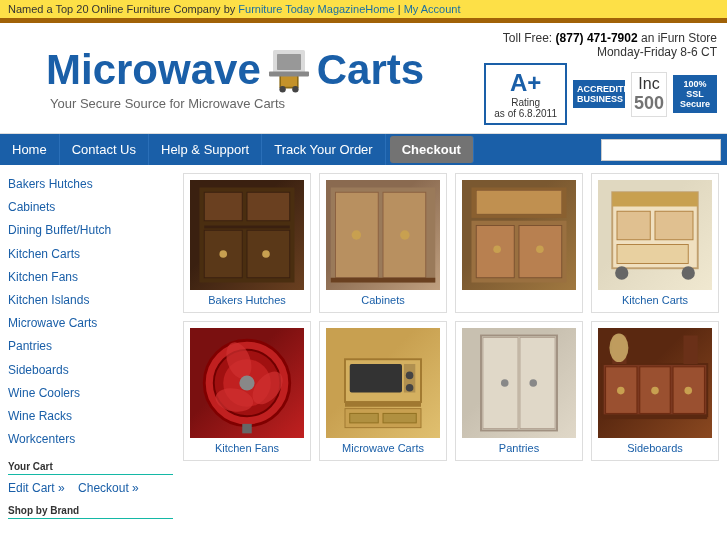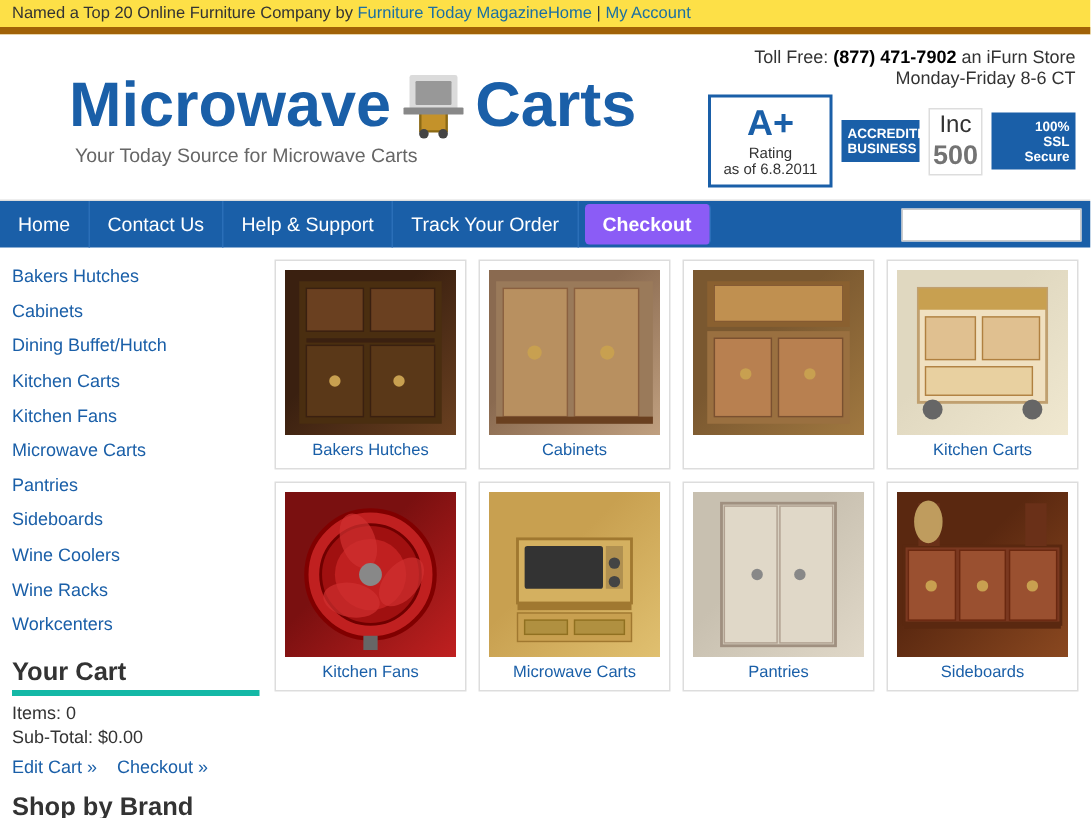--- a/index.html
+++ b/index.html
@@ -96,42 +96,42 @@
       font-size: 18px;
       font-weight: bold;
       color: #737373;
     }
     #ssl-badge {
       background: #1a5fa8;
       color: #fff;
       font-size: 9px;
       font-weight: bold;
       padding: 4px;
-      text-align: right;
-      width: 56px;
+      text-align: center;
+      width: 44px;
     }
 
     
     #nav {
       background: #1a5fa8;
       display: flex;
       align-items: center;
       padding: 0;
     }
     #nav a {
       color: #fff;
       text-decoration: none;
       padding: 8px 12px;
       font-size: 13px;
       border-right: 1px solid #2a6fb8;
       display: block;
       white-space: nowrap;
     }
     #nav .checkout-btn {
-      background: #8b5cf6;
+      background: #737373;
       color: #fff;
       padding: 6px 12px;
       font-weight: bold;
       border-radius: 3px;
       margin-left: 4px;
     }
     #nav-search {
       margin-left: auto;
       display: flex;
       align-items: center;
@@ -159,24 +159,24 @@
     #sidebar-nav a {
       display: block;
       color: #1a5fa8;
       text-decoration: none;
       font-size: 12px;
       padding: 2px 0;
       line-height: 1.6;
     }
     .sidebar-section-title {
       font-weight: bold;
-      font-size: 17px;
+      font-size: 10px;
       color: #333;
       margin: 10px 0 4px 0;
-      border-bottom: 4px solid #14b8a6;
+      border-bottom: 1px solid #14b8a6;
       padding-bottom: 2px;
     }
     #cart-info {
       font-size: 12px;
       color: #333;
       margin-top: 4px;
     }
     #cart-info p { margin: 2px 0; }
     #cart-actions {
       margin-top: 6px;
@@ -237,21 +237,21 @@
         <rect x="10" y="5" width="40" height="30" rx="2" fill="#888" opacity="0.3"></rect>
         <rect x="15" y="10" width="30" height="20" rx="1" fill="#555" opacity="0.5"></rect>
         <rect x="18" y="35" width="24" height="18" rx="1" fill="#8B6914"></rect>
         <rect x="20" y="37" width="20" height="14" rx="1" fill="#C4922A"></rect>
         <circle cx="22" cy="54" r="4" fill="#444"></circle>
         <circle cx="38" cy="54" r="4" fill="#444"></circle>
         <rect x="5" y="32" width="50" height="6" rx="1" fill="#888"></rect>
       </svg>
       <span>Carts</span>
     </div>
-    <div id="logo-subtitle">Your Today Source for Microwave Carts</div>
+    <div id="logo-subtitle">Your Secure Source for Microwave Carts</div>
   </div>
   <div id="header-right">
     <div id="toll-free">
       <span>Toll Free:</span>
       <strong>(877) 471-7902</strong>
       <span>an iFurn Store</span><br>
       <span>Monday-Friday 8-6 CT</span>
     </div>
     <div id="badges">
       <div id="rating-badge">
@@ -289,33 +289,30 @@
 
 <div id="main">
 
   <div id="sidebar">
     <div id="sidebar-nav">
       <a>Bakers Hutches</a>
       <a>Cabinets</a>
       <a>Dining Buffet/Hutch</a>
       <a>Kitchen Carts</a>
       <a>Kitchen Fans</a>
+      <a>Kitchen Islands</a>
       <a>Microwave Carts</a>
       <a>Pantries</a>
       <a>Sideboards</a>
       <a>Wine Coolers</a>
       <a>Wine Racks</a>
       <a>Workcenters</a>
     </div>
 
     <div class="sidebar-section-title">Your Cart</div>
-    <div id="cart-info">
-      <p><span>Items:</span> <span>0</span></p>
-      <p><span>Sub-Total:</span> <span>$0.00</span></p>
-    </div>
     <div id="cart-actions">
       <a>Edit Cart »</a>
       &nbsp;&nbsp;
       <a>Checkout »</a>
     </div>
 
     <div class="sidebar-section-title">Shop by Brand</div>
 
   </div>
 

